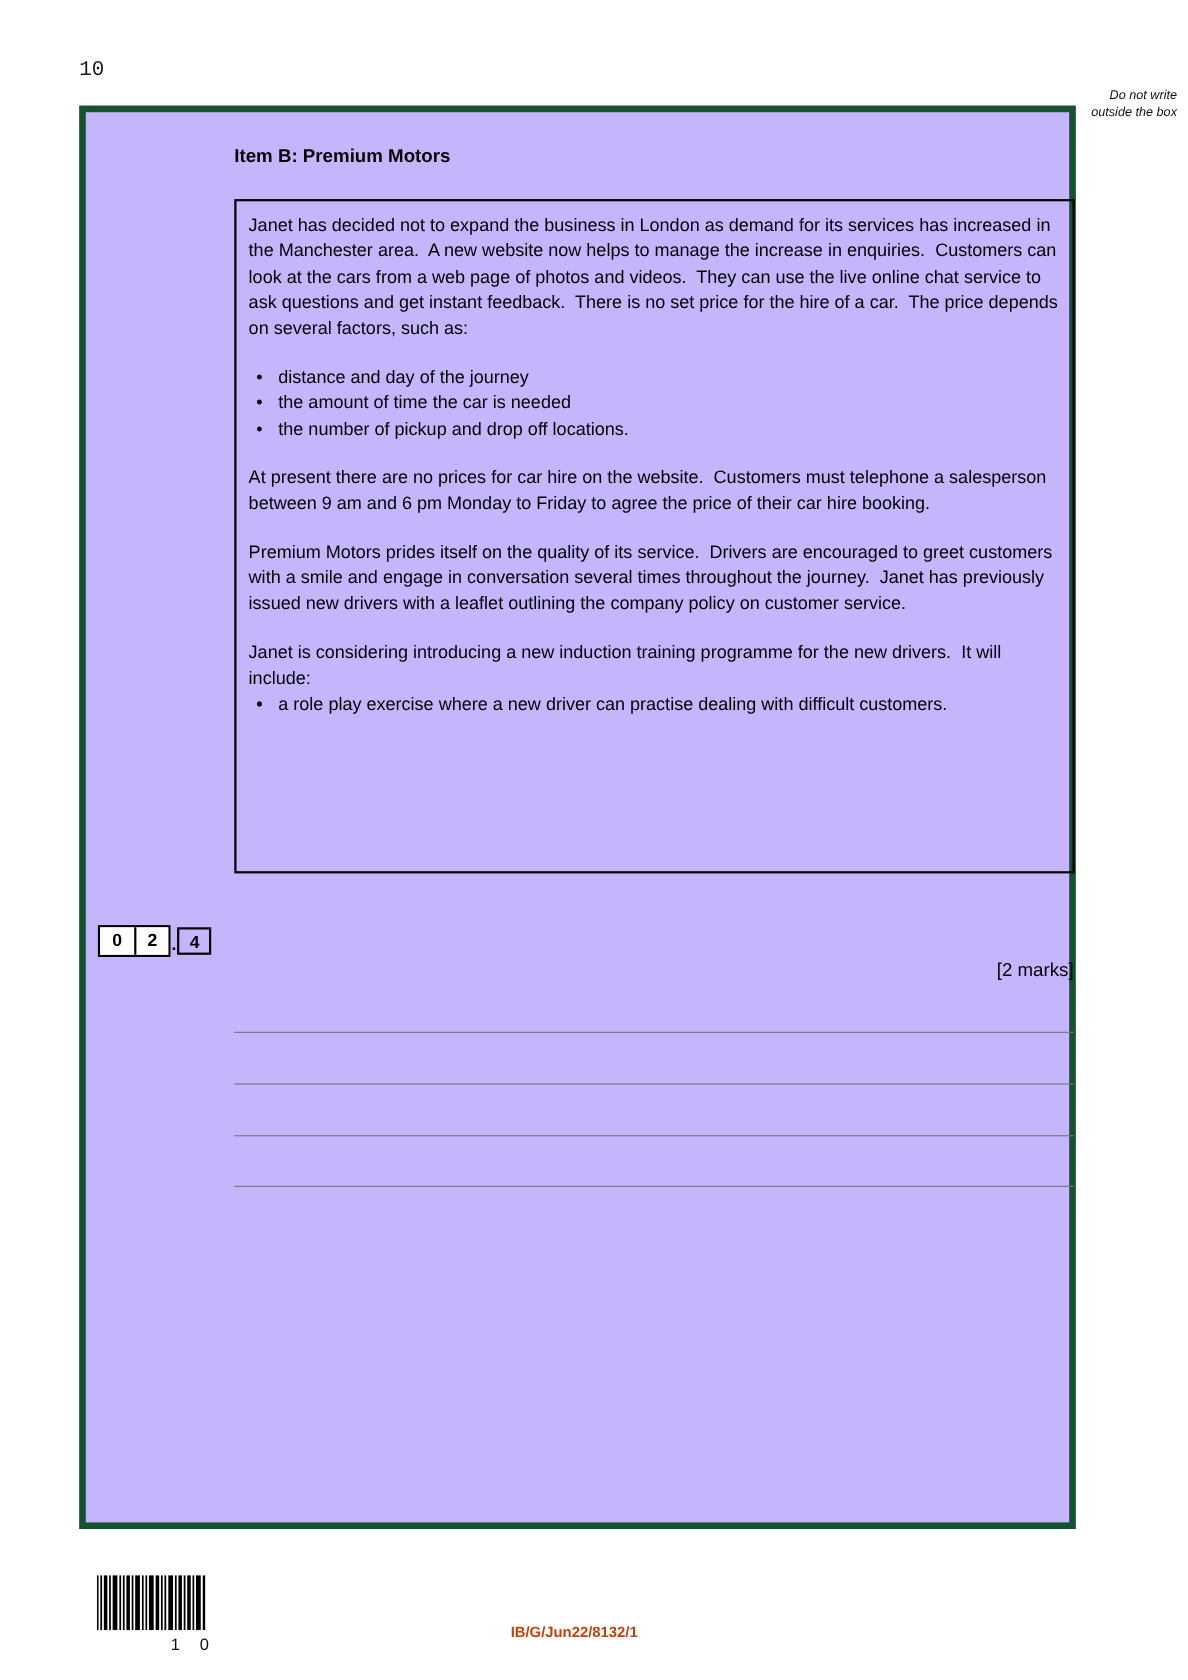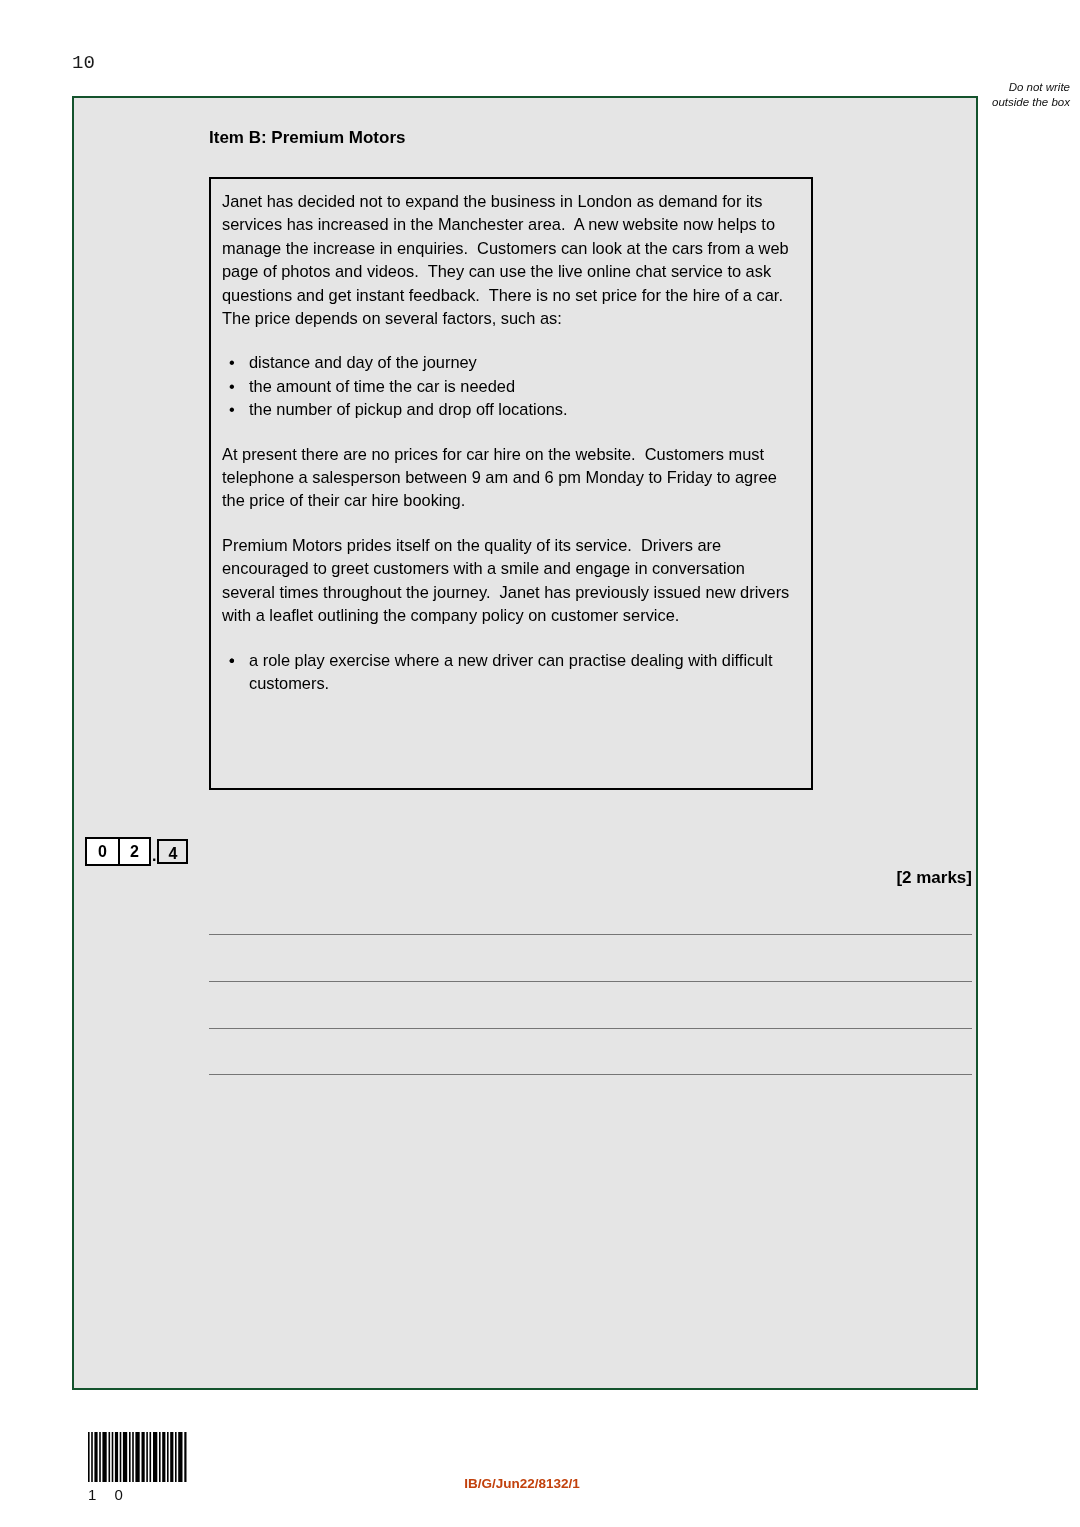--- a/index.html
+++ b/index.html
@@ -26,33 +26,33 @@
     font-size: 11.5px;
     font-style: italic;
     line-height: 14.5px;
     text-align: right;
     color: #111;
   }
   .outer-box {
     position: absolute;
     left: 72px; top: 96px;
     width: 906px; height: 1294px;
-    border: 2px solid #14532d;
-    background: #e5e5e5;
+    border: 6px solid #14532d;
+    background: #c4b5fd;
   }
   .item-heading {
     position: absolute;
     left: 135px; top: 30px;
     font-size: 17px;
     font-weight: bold;
   }
   .case-study-box {
     position: absolute;
     left: 135px; top: 79px;
-    width: 604px; height: 613px;
+    width: 764px; height: 613px;
     border: 2px solid #000;
     padding: 11px 10px 0 11px;
     font-size: 16.4px;
     line-height: 23.4px;
   }
   .para { white-space: pre-wrap; margin: 0 0 21px 0; }
   .para.tight { margin-bottom: 0; }
   .bullet-list { list-style: none; margin: 0 0 21px 0; }
   .bullet-list.last { margin-bottom: 0; }
   .bullet-item { position: relative; padding-left: 27px; }
@@ -91,34 +91,34 @@
     font-size: 17px;
     white-space: pre-wrap;
   }
   .question-text b { font-weight: bold; }
   .marks-label {
     position: absolute;
     left: 135px; top: 770px;
     width: 763px;
     text-align: right;
     font-size: 17px;
-    font-weight: bold;
+    font-weight: normal;
   }
   .answer-line {
     position: absolute;
     left: 135px;
     width: 763px;
     height: 0;
     border-bottom: 1.5px solid #757575;
   }
   .barcode-wrap {
     position: absolute;
     left: 88px; top: 1432px;
     width: 102px;
-    text-align: left;
+    text-align: right;
   }
   .barcode-text {
     font-size: 15px;
     word-spacing: 14px;
     color: #111;
     margin-top: 0px;
   }
   .footer-code {
     position: absolute;
     top: 1476px;
@@ -154,20 +154,21 @@
           <span class="bullet-dot">•</span>
           <span>the amount of time the car is needed</span>
         </li>
         <li class="bullet-item">
           <span class="bullet-dot">•</span>
           <span>the number of pickup and drop off locations.</span>
         </li>
       </ul>
       <div class="para">At present there are no prices for car hire on the website.  Customers must telephone a salesperson between 9 am and 6 pm Monday to Friday to agree the price of their car hire booking.</div>
       <div class="para">Premium Motors prides itself on the quality of its service.  Drivers are encouraged to greet customers with a smile and engage in conversation several times throughout the journey.  Janet has previously issued new drivers with a leaflet outlining the company policy on customer service.</div>
+      <div class="para tight">Janet is considering introducing a new induction training programme for the new drivers.  It will include:</div>
       <ul class="bullet-list last">
         <li class="bullet-item">
           <span class="bullet-dot">•</span>
         </li>
         <li class="bullet-item">
           <span class="bullet-dot">•</span>
           <span>a role play exercise where a new driver can practise dealing with difficult customers.</span>
         </li>
       </ul>
     </div>

